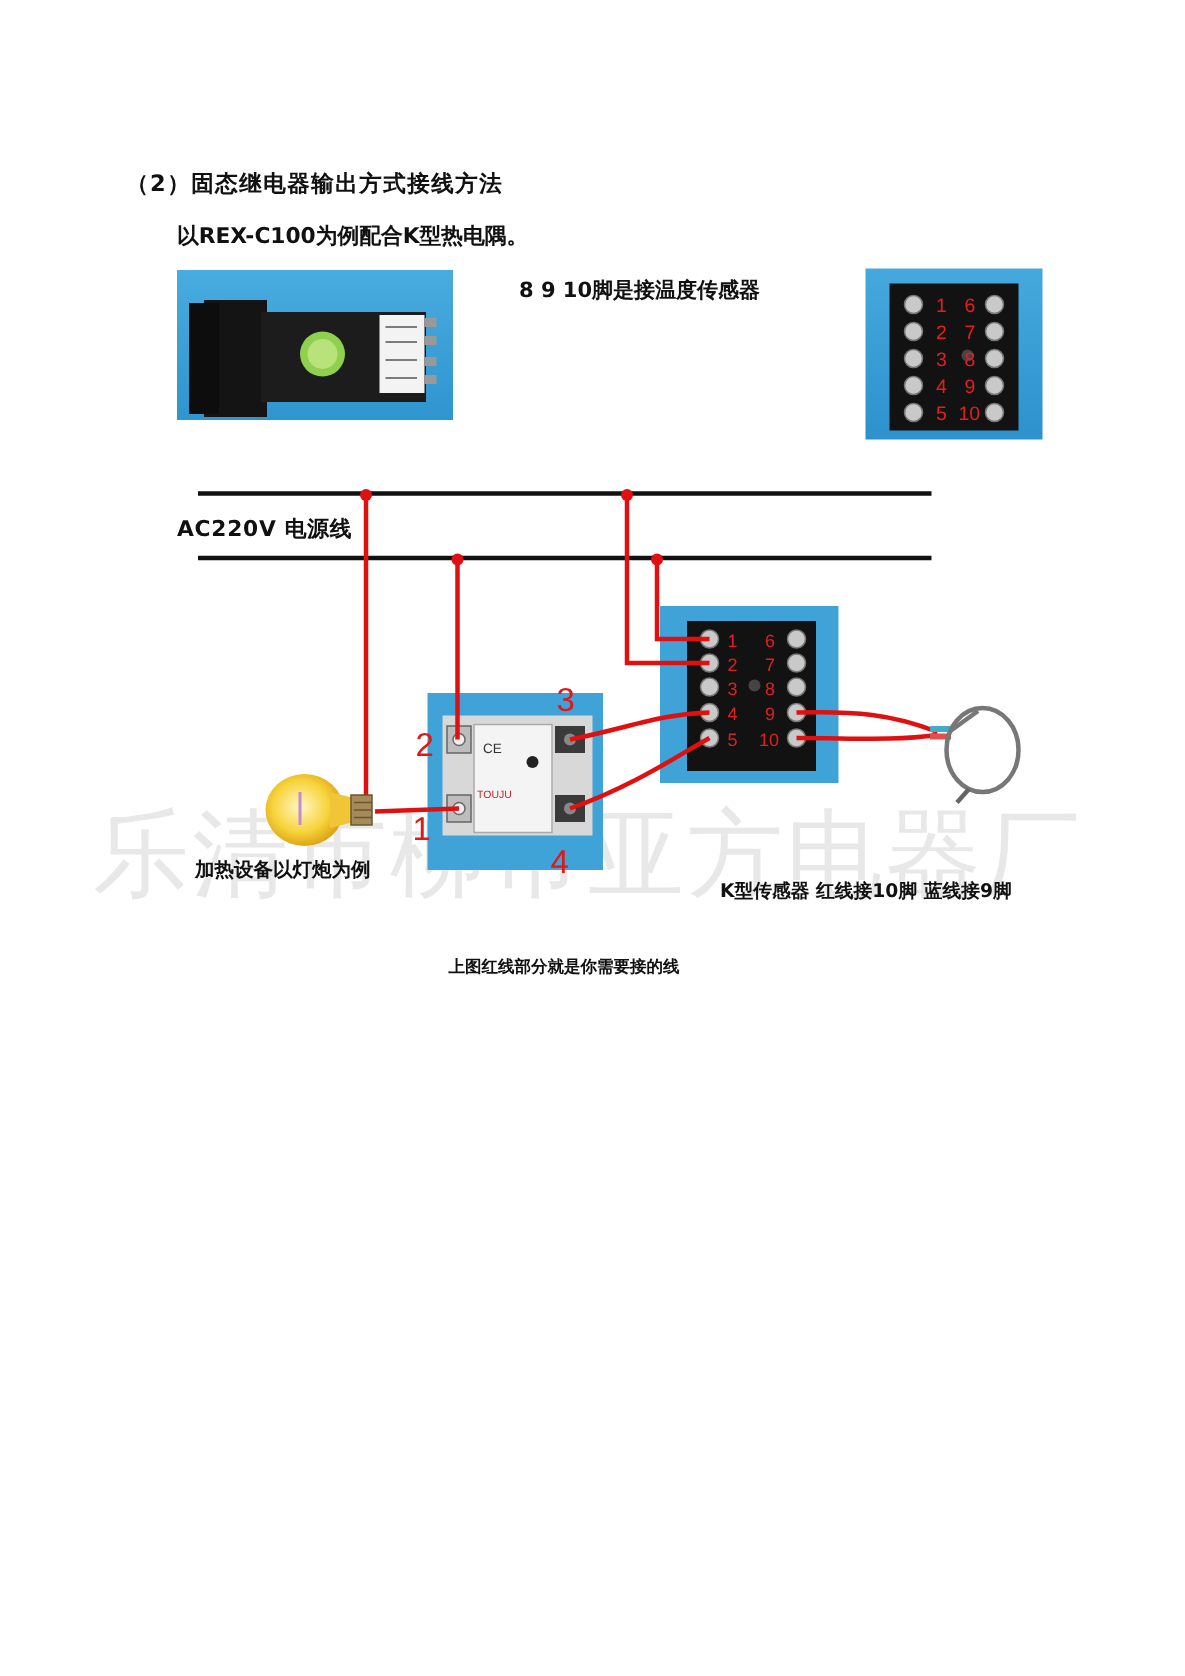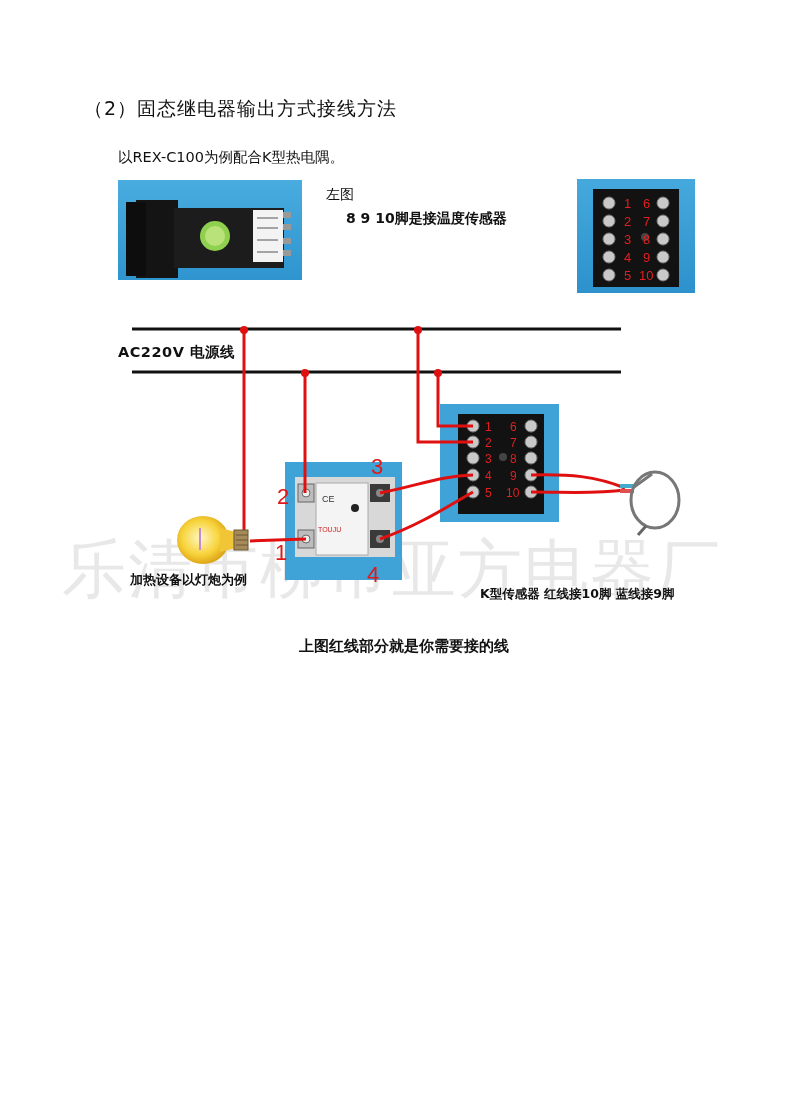--- a/index.html
+++ b/index.html
@@ -1,30 +1,30 @@
 <!DOCTYPE html>
 <html><head>
 <meta charset="utf-8">
 <style>
   html, body { margin: 0; padding: 0; background: #ffffff; }
   body { width: 790px; height: 1117px; position: relative; overflow: hidden;
          font-family: "DejaVu Sans", "Liberation Sans", sans-serif; color: #111; }
   .abs { position: absolute; }
-  .title { left: 84px; top: 96px; font-size: 19px; font-weight: normal; letter-spacing: 1px; white-space: nowrap; }
-  .subtitle { left: 118px; top: 148px; font-size: 14.5px; font-weight: normal; white-space: nowrap; }
+  .title { left: 84px; top: 113px; font-size: 15px; font-weight: bold; letter-spacing: 1px; white-space: nowrap; }
+  .subtitle { left: 118px; top: 148px; font-size: 14.5px; font-weight: bold; white-space: nowrap; }
   .photo-ctrl { left: 118px; top: 180px; width: 184px; height: 100px; background: linear-gradient(#49acdf, #2f95cf); }
   .photo-socket { left: 577px; top: 179px; width: 118px; height: 114px; background: linear-gradient(#45a9dd,#2d92cc); }
   .legend { left: 326px; top: 182px; font-size: 14px; line-height: 24px; white-space: nowrap; }
   .legend .h { font-weight: normal; }
   .legend .row { padding-left: 20px; font-weight: bold; }
   .ac-label { left: 118px; top: 343px; font-size: 14.5px; font-weight: bold; letter-spacing: 0.5px; white-space: nowrap; text-align: center; }
   .watermark { left: 62px; top: 526px; font-size: 64px; color: rgba(150,150,150,0.22); letter-spacing: 2px; white-space: nowrap; font-weight: normal; }
   .caption-lamp { left: 130px; top: 571px; font-size: 13px; font-weight: bold; white-space: nowrap; text-align: right; }
   .caption-sensor { left: 480px; top: 562px; font-size: 12.5px; font-weight: bold; white-space: nowrap; margin-top: 24px; }
-  .footnote { left: 299px; top: 637px; font-size: 15px; font-weight: bold; white-space: nowrap; }
+  .footnote { left: 299px; top: 637px; font-size: 11px; font-weight: bold; white-space: nowrap; }
   .num { font-family: "Liberation Sans", sans-serif; color: #e01818; font-size: 22px; }
   svg text { font-family: "Liberation Sans", sans-serif; }
 </style>
 </head>
 <body>
 
 <div class="abs title">（2）固态继电器输出方式接线方法</div>
 <div class="abs subtitle">以REX-C100为例配合K型热电隅。</div>
 
 <div class="abs photo-ctrl">
@@ -44,21 +44,20 @@
     <g stroke="#555" stroke-width="1">
       <line x1="139" y1="38" x2="160" y2="38"></line>
         <line x1="139" y1="48" x2="160" y2="48"></line>
       <line x1="139" y1="60" x2="160" y2="60"></line>
         <line x1="139" y1="72" x2="160" y2="72"></line>
     </g>
   </svg>
 </div>
 
 <div class="abs legend">
-  <div class="h">左图</div>
   <div class="row">8  9 10脚是接温度传感器</div>
 </div>
 
 <div class="abs photo-socket">
   <svg width="118" height="114" viewBox="0 0 118 114">
     <rect x="16" y="10" width="86" height="98" fill="#121212"></rect>
     <g fill="#c9c9c9" stroke="#777" stroke-width="1">
       <circle cx="32" cy="24" r="6"></circle>
         <circle cx="32" cy="42" r="6"></circle>
         <circle cx="32" cy="60" r="6"></circle>

